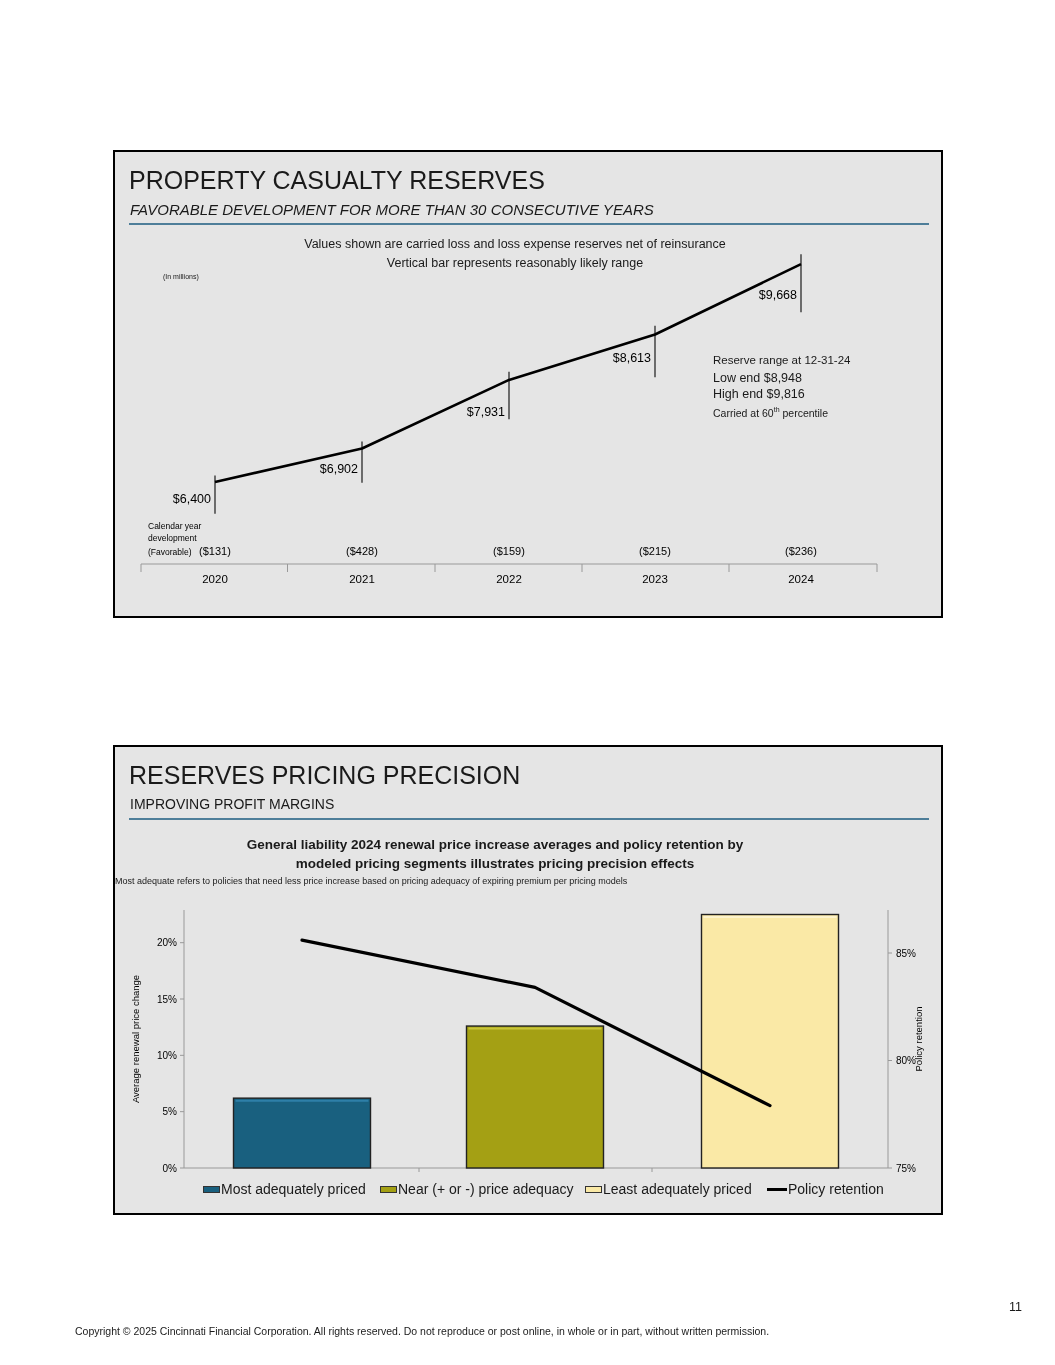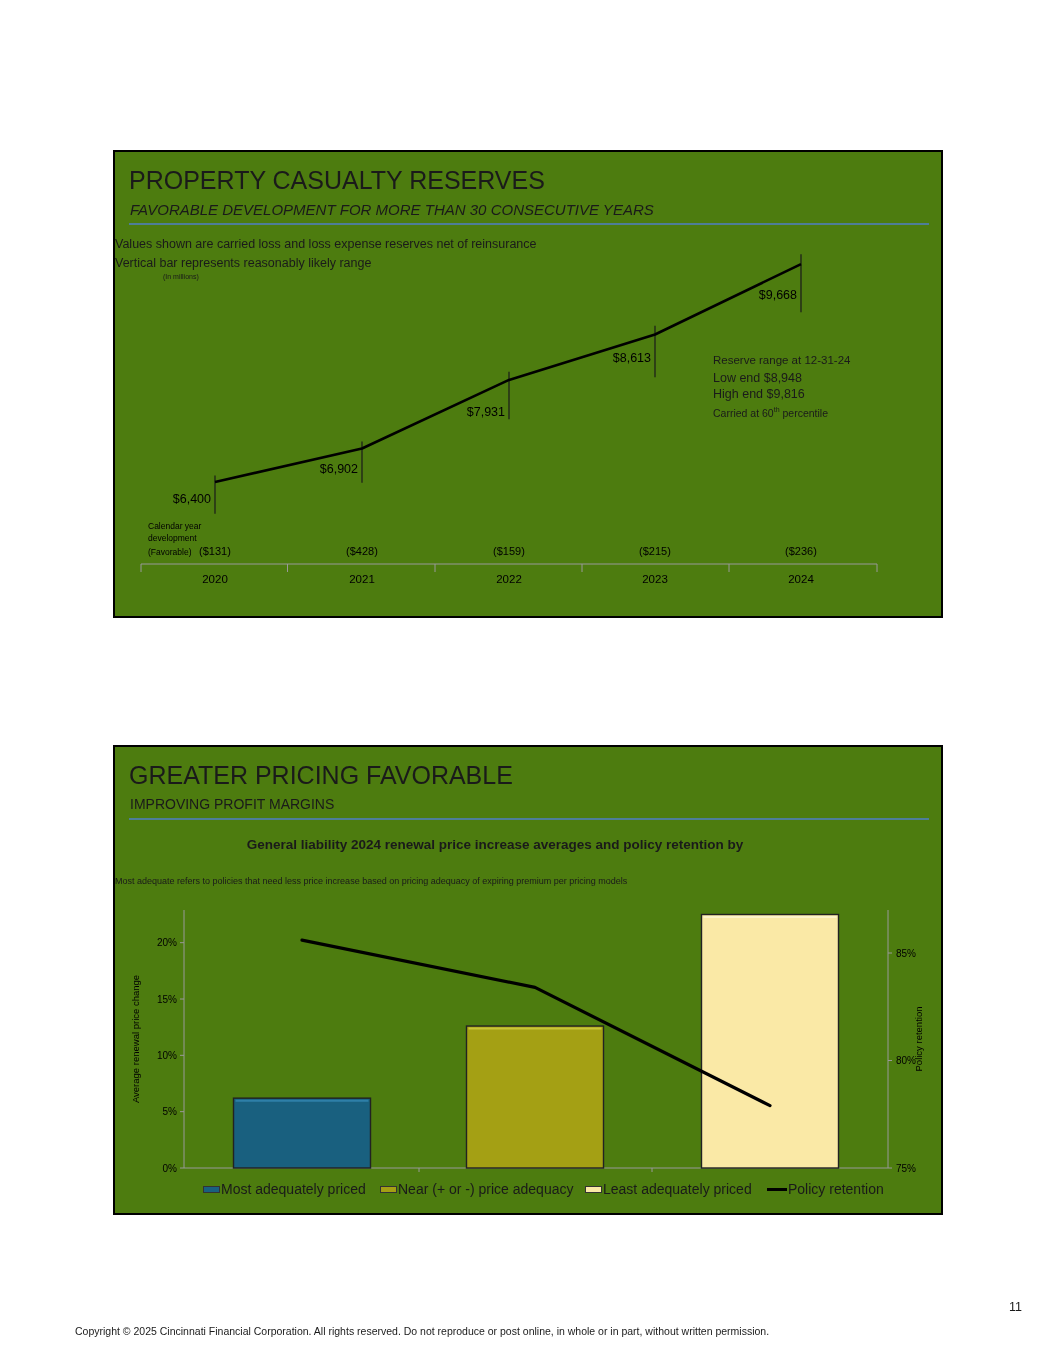--- a/index.html
+++ b/index.html
@@ -1,24 +1,24 @@
 <!DOCTYPE html>
 <html><head>
 <meta charset="utf-8">
 <style>
   html,body{margin:0;padding:0;background:#fff;}
   body{width:1055px;height:1365px;position:relative;font-family:"Liberation Sans",sans-serif;color:#1a1a1a;}
-  .panel{position:absolute;left:113px;width:830px;border:2px solid #000;background:#4d7c0f;box-sizing:border-box;}
+  .panel{position:absolute;left:113px;width:830px;border:2px solid #000;background:#e5e5e5;box-sizing:border-box;}
   #panel1{top:150px;height:468px;}
   #panel2{top:745px;height:470px;}
   .h1{position:absolute;left:14px;top:14px;font-size:25px;letter-spacing:0px;white-space:nowrap;}
   .h2{position:absolute;left:15px;top:49px;font-size:15px;white-space:nowrap;}
   .italic{font-style:italic;}
   .rule{position:absolute;left:14px;right:12px;top:71px;height:2px;background:#4e7e99;}
-  .note{position:absolute;left:0;top:83px;width:800px;text-align:left;font-size:12.5px;line-height:19px;}
+  .note{position:absolute;left:0;top:83px;width:800px;text-align:center;font-size:12.5px;line-height:19px;}
   .units{position:absolute;left:48px;top:121px;font-size:7px;}
   .chart-svg{position:absolute;left:0;top:0;}
   .annot{position:absolute;left:598px;top:200px;font-size:12.5px;line-height:16px;white-space:nowrap;}
   .annot-title{font-size:11.5px;margin-bottom:2px;}
   .annot-carried{font-size:10.5px;}
   .annot-carried sup{font-size:7px;}
   .ctitle{position:absolute;left:0;top:88px;width:760px;text-align:center;font-size:13.5px;font-weight:bold;line-height:19px;}
   .cnote{position:absolute;left:0;top:129px;width:826px;text-align:left;font-size:9px;font-weight:normal;}
   .leg{position:absolute;top:434px;height:14px;font-size:14px;white-space:nowrap;}
   .sw{display:inline-block;width:17px;height:7px;border:1px solid #333;margin-right:1px;vertical-align:middle;position:relative;top:-1px;box-sizing:border-box;}
@@ -73,25 +73,26 @@
     </svg>
   <div class="annot">
     <div class="annot-title">Reserve range at 12-31-24</div>
     <div>Low end $8,948</div>
     <div>High end $9,816</div>
     <div class="annot-carried"><span>Carried at 60</span><sup>th</sup><span> percentile</span></div>
   </div>
 </div>
 
 <div class="panel" id="panel2">
-  <div class="h1">GREATER PRICING FAVORABLE</div>
+  <div class="h1">RESERVES PRICING PRECISION</div>
   <div class="h2" style="font-size:14px;">IMPROVING PROFIT MARGINS</div>
   <div class="rule"></div>
   <div class="ctitle">
     <div>General liability 2024 renewal price increase averages and policy retention by</div>
+    <div>modeled pricing segments illustrates pricing precision effects</div>
   </div>
   <div class="cnote">Most adequate refers to policies that need less price increase based on pricing adequacy of expiring premium per pricing models</div>
   <svg id="chart2" class="chart-svg" width="826" height="466" viewBox="0 0 826 466">
       <line x1="69" y1="163" x2="69" y2="421" stroke="#999999" stroke-width="1"></line>
       <line x1="773" y1="163" x2="773" y2="421" stroke="#999999" stroke-width="1"></line>
       <line x1="69" y1="421" x2="773" y2="421" stroke="#999999" stroke-width="1"></line>
       <line x1="304" y1="421" x2="304" y2="425" stroke="#999999" stroke-width="1"></line>
       <line x1="537" y1="421" x2="537" y2="425" stroke="#999999" stroke-width="1"></line>
       <line x1="65" y1="421" x2="69" y2="421" stroke="#999999" stroke-width="1"></line>
       <text x="62" y="424.5" text-anchor="end" font-size="10">0%</text>

